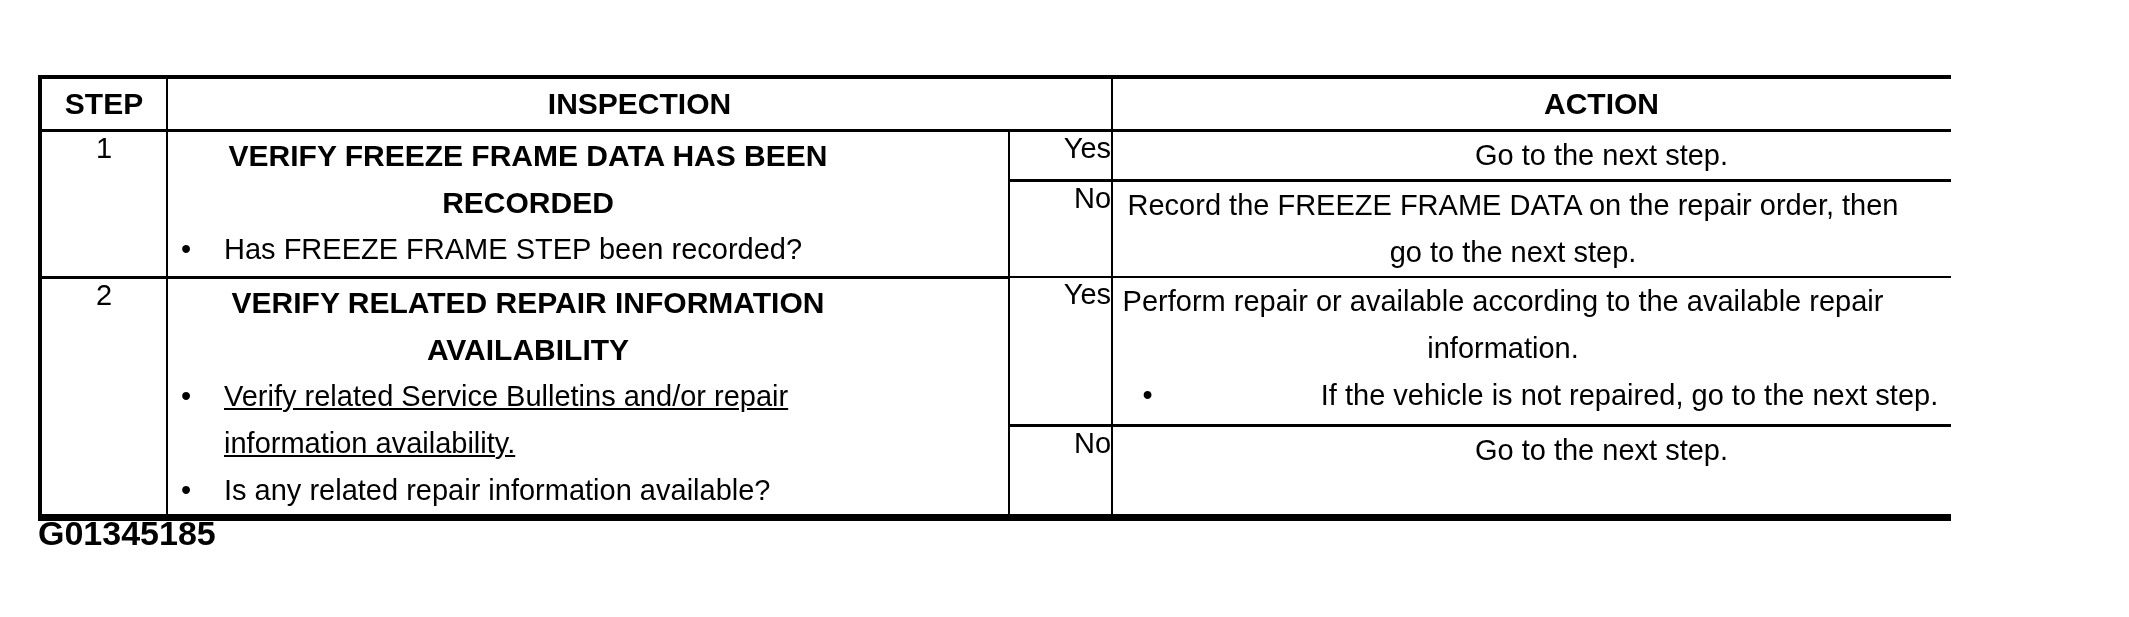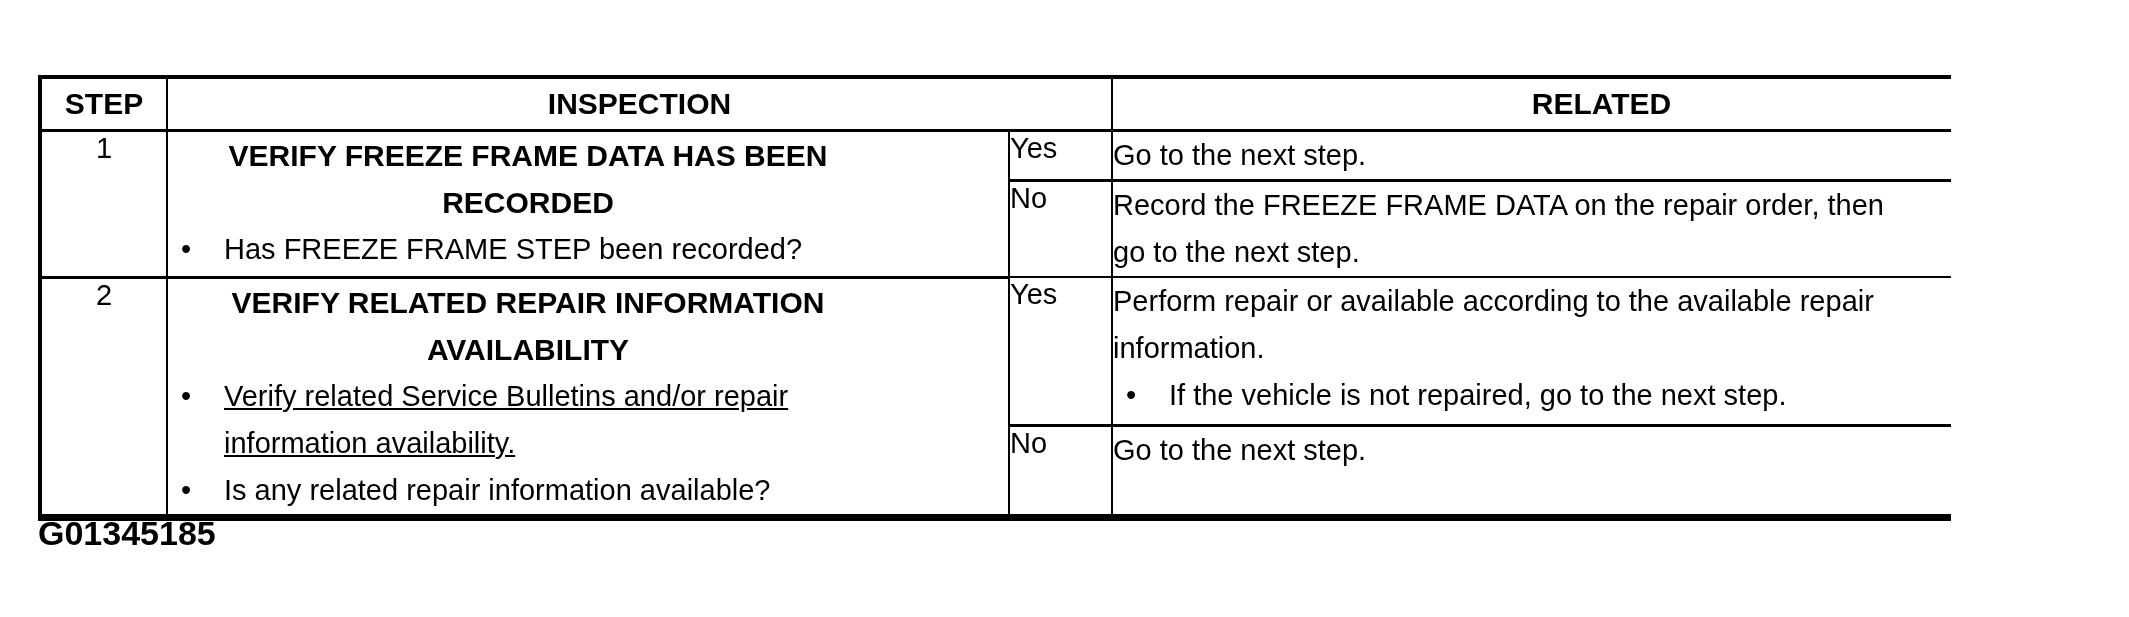--- a/index.html
+++ b/index.html
@@ -46,28 +46,29 @@
     padding-top: 8px;
     border-bottom-width: 3px;
   }
   td.insp {
     padding: 6px 14px 0 14px;
     font-size: 29px;
     line-height: 47px;
     border-bottom-width: 3px;
   }
   td.yn {
-    text-align: left;
+    text-align: right;
     font-size: 29px;
     padding-top: 5px;
   }
   td.act {
     padding: 4px 12px 0 14px;
     font-size: 29px;
     line-height: 47px;
+    text-align: center;
   }
   tr.r1b td, tr.r2b td { border-top-width: 3px; margin-top: 48px; }
   tr.r2a td.step, tr.r2a td.insp { border-top-width: 3px; }
   .title {
     font-weight: bold;
     font-size: 30px;
     max-width: 720px;
     text-align: center;
   }
   .bullet { display: flex; align-items: flex-start; }
@@ -99,21 +100,21 @@
       <col style="width:127px">
       <col style="width:842px">
       <col style="width:103px">
       <col style="width:980px">
     </colgroup>
 
     <tbody>
         <tr class="hdr">
       <th>STEP</th>
       <th colspan="2">INSPECTION</th>
-      <th>RELATED</th>
+      <th>ACTION</th>
     </tr>
 
     <tr class="r1a">
       <td class="step" rowspan="2">1</td>
       <td class="insp" rowspan="2">
         <div class="title">VERIFY FREEZE FRAME DATA HAS BEEN RECORDED</div>
         <div class="bullet">
           <span class="dot">•</span>
           <span class="btxt">Has FREEZE FRAME STEP been recorded?</span>
         </div>

